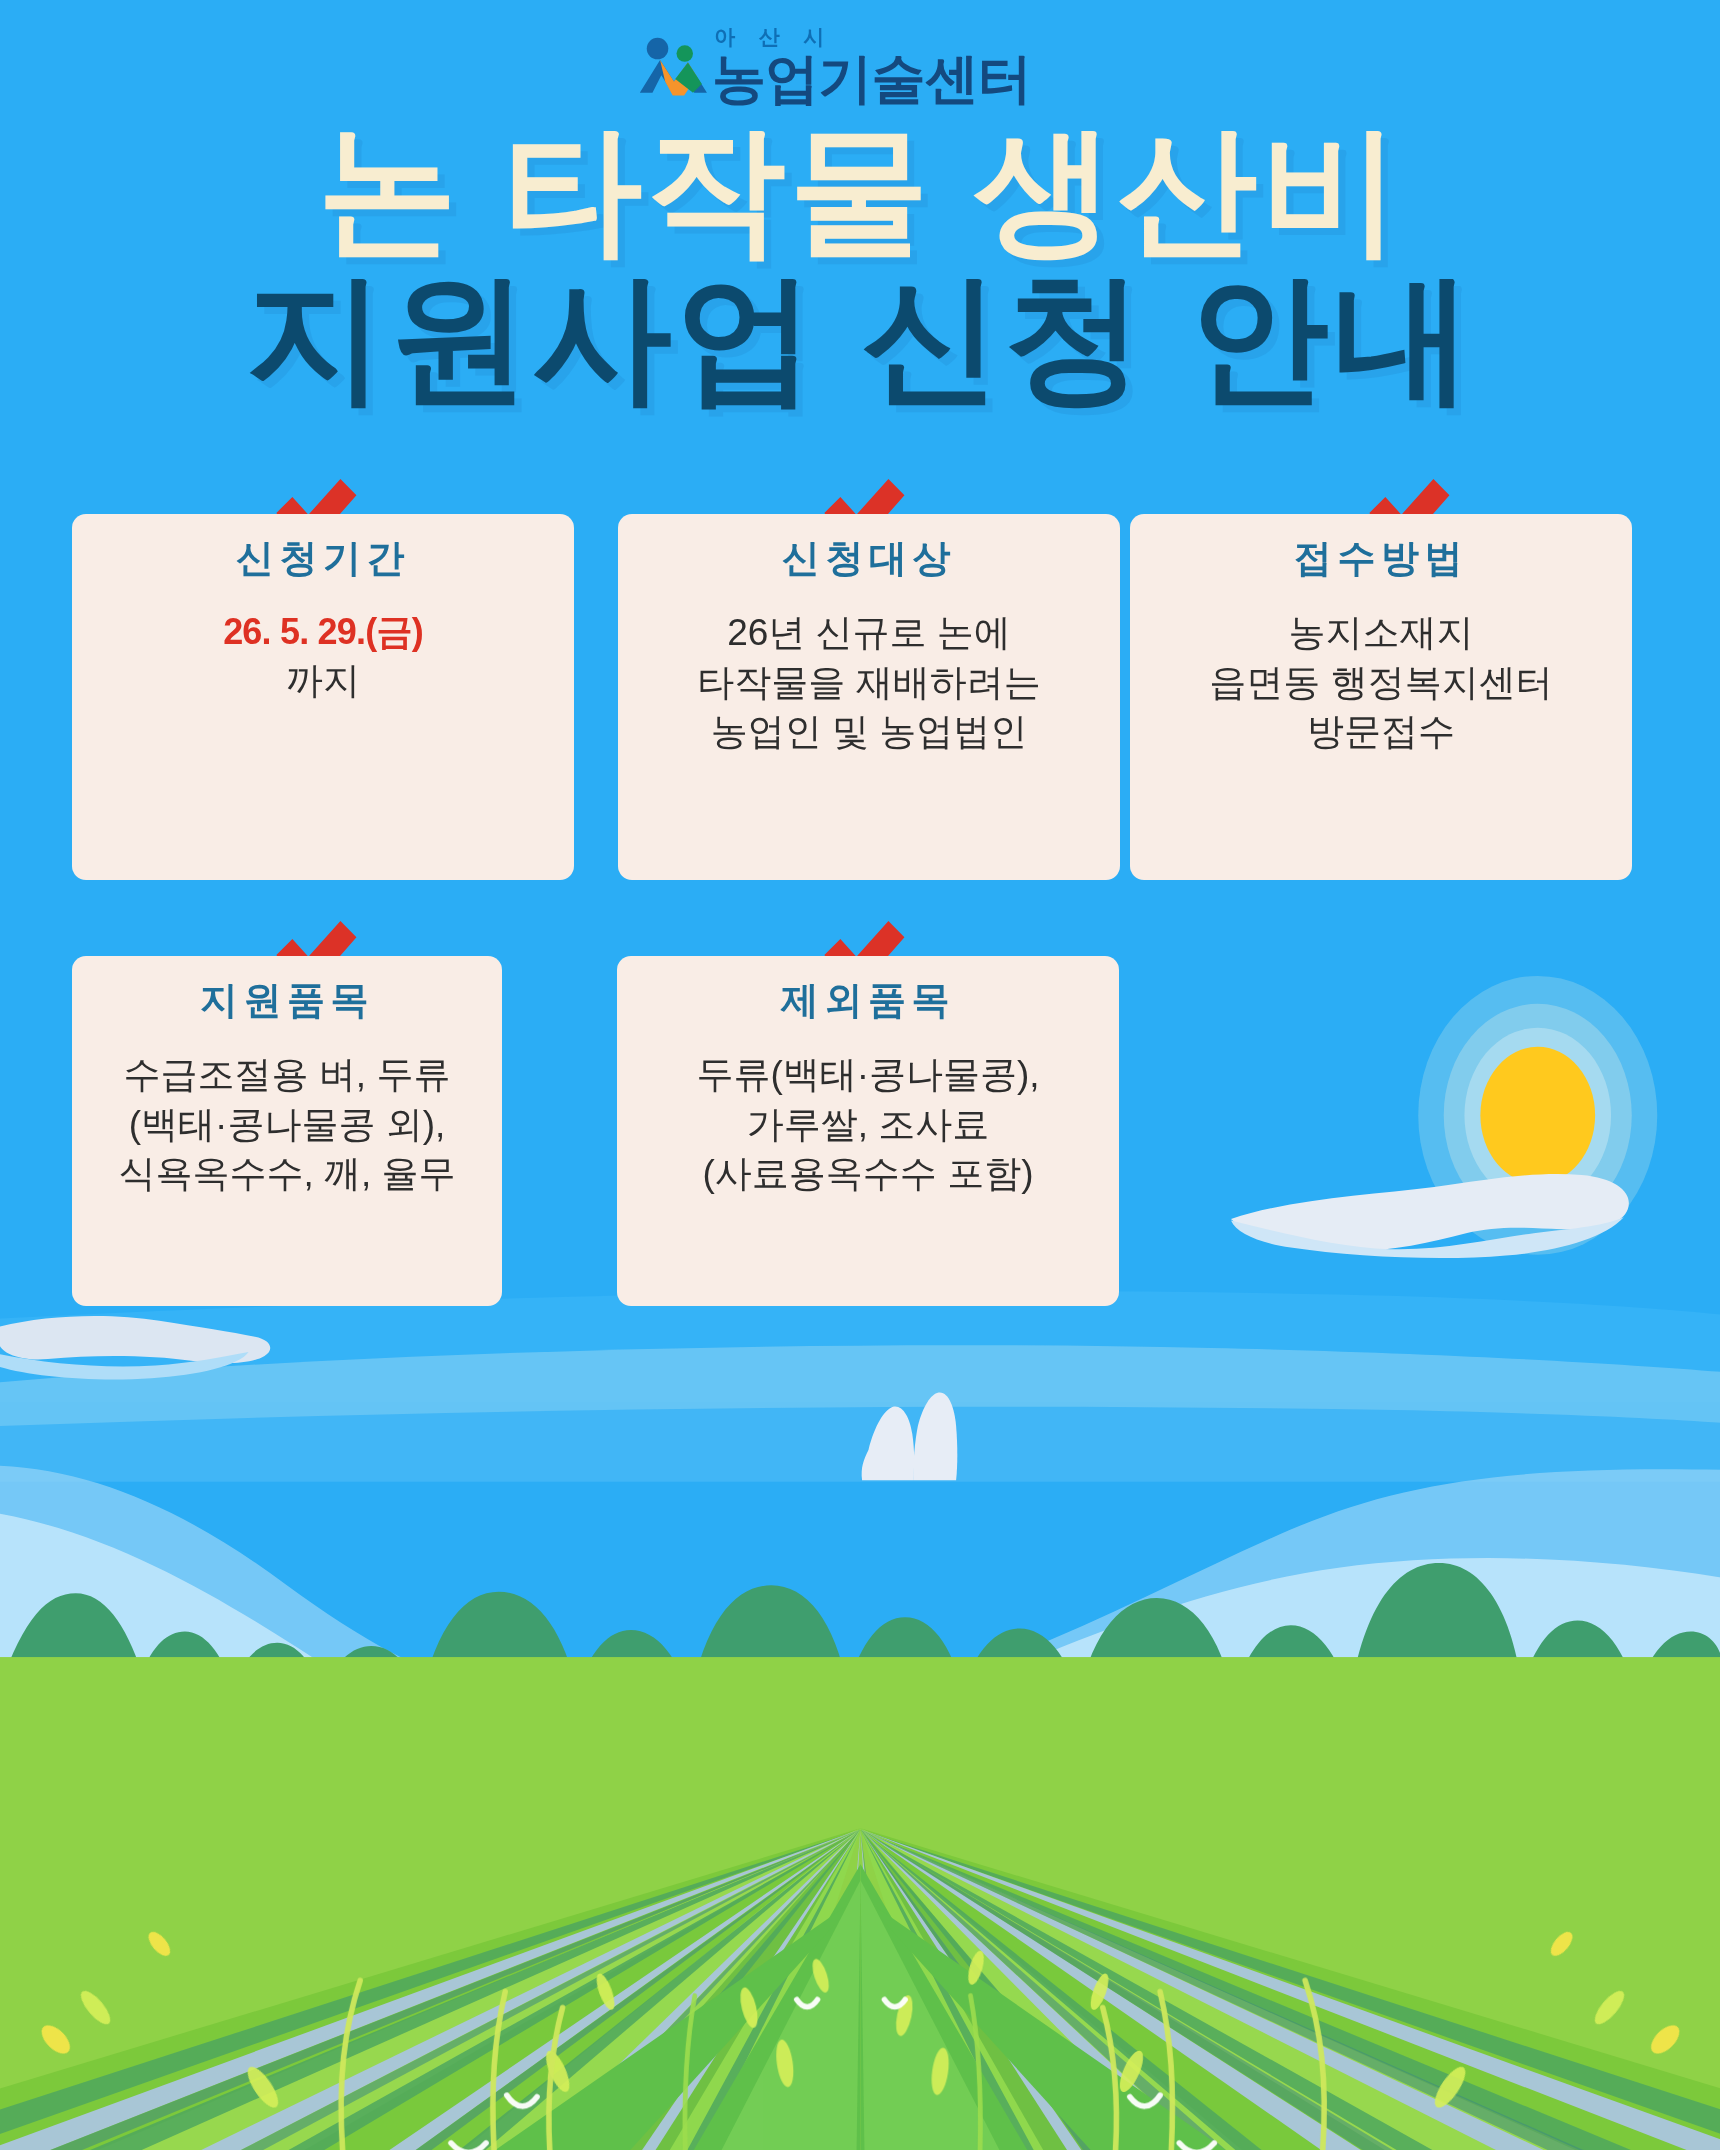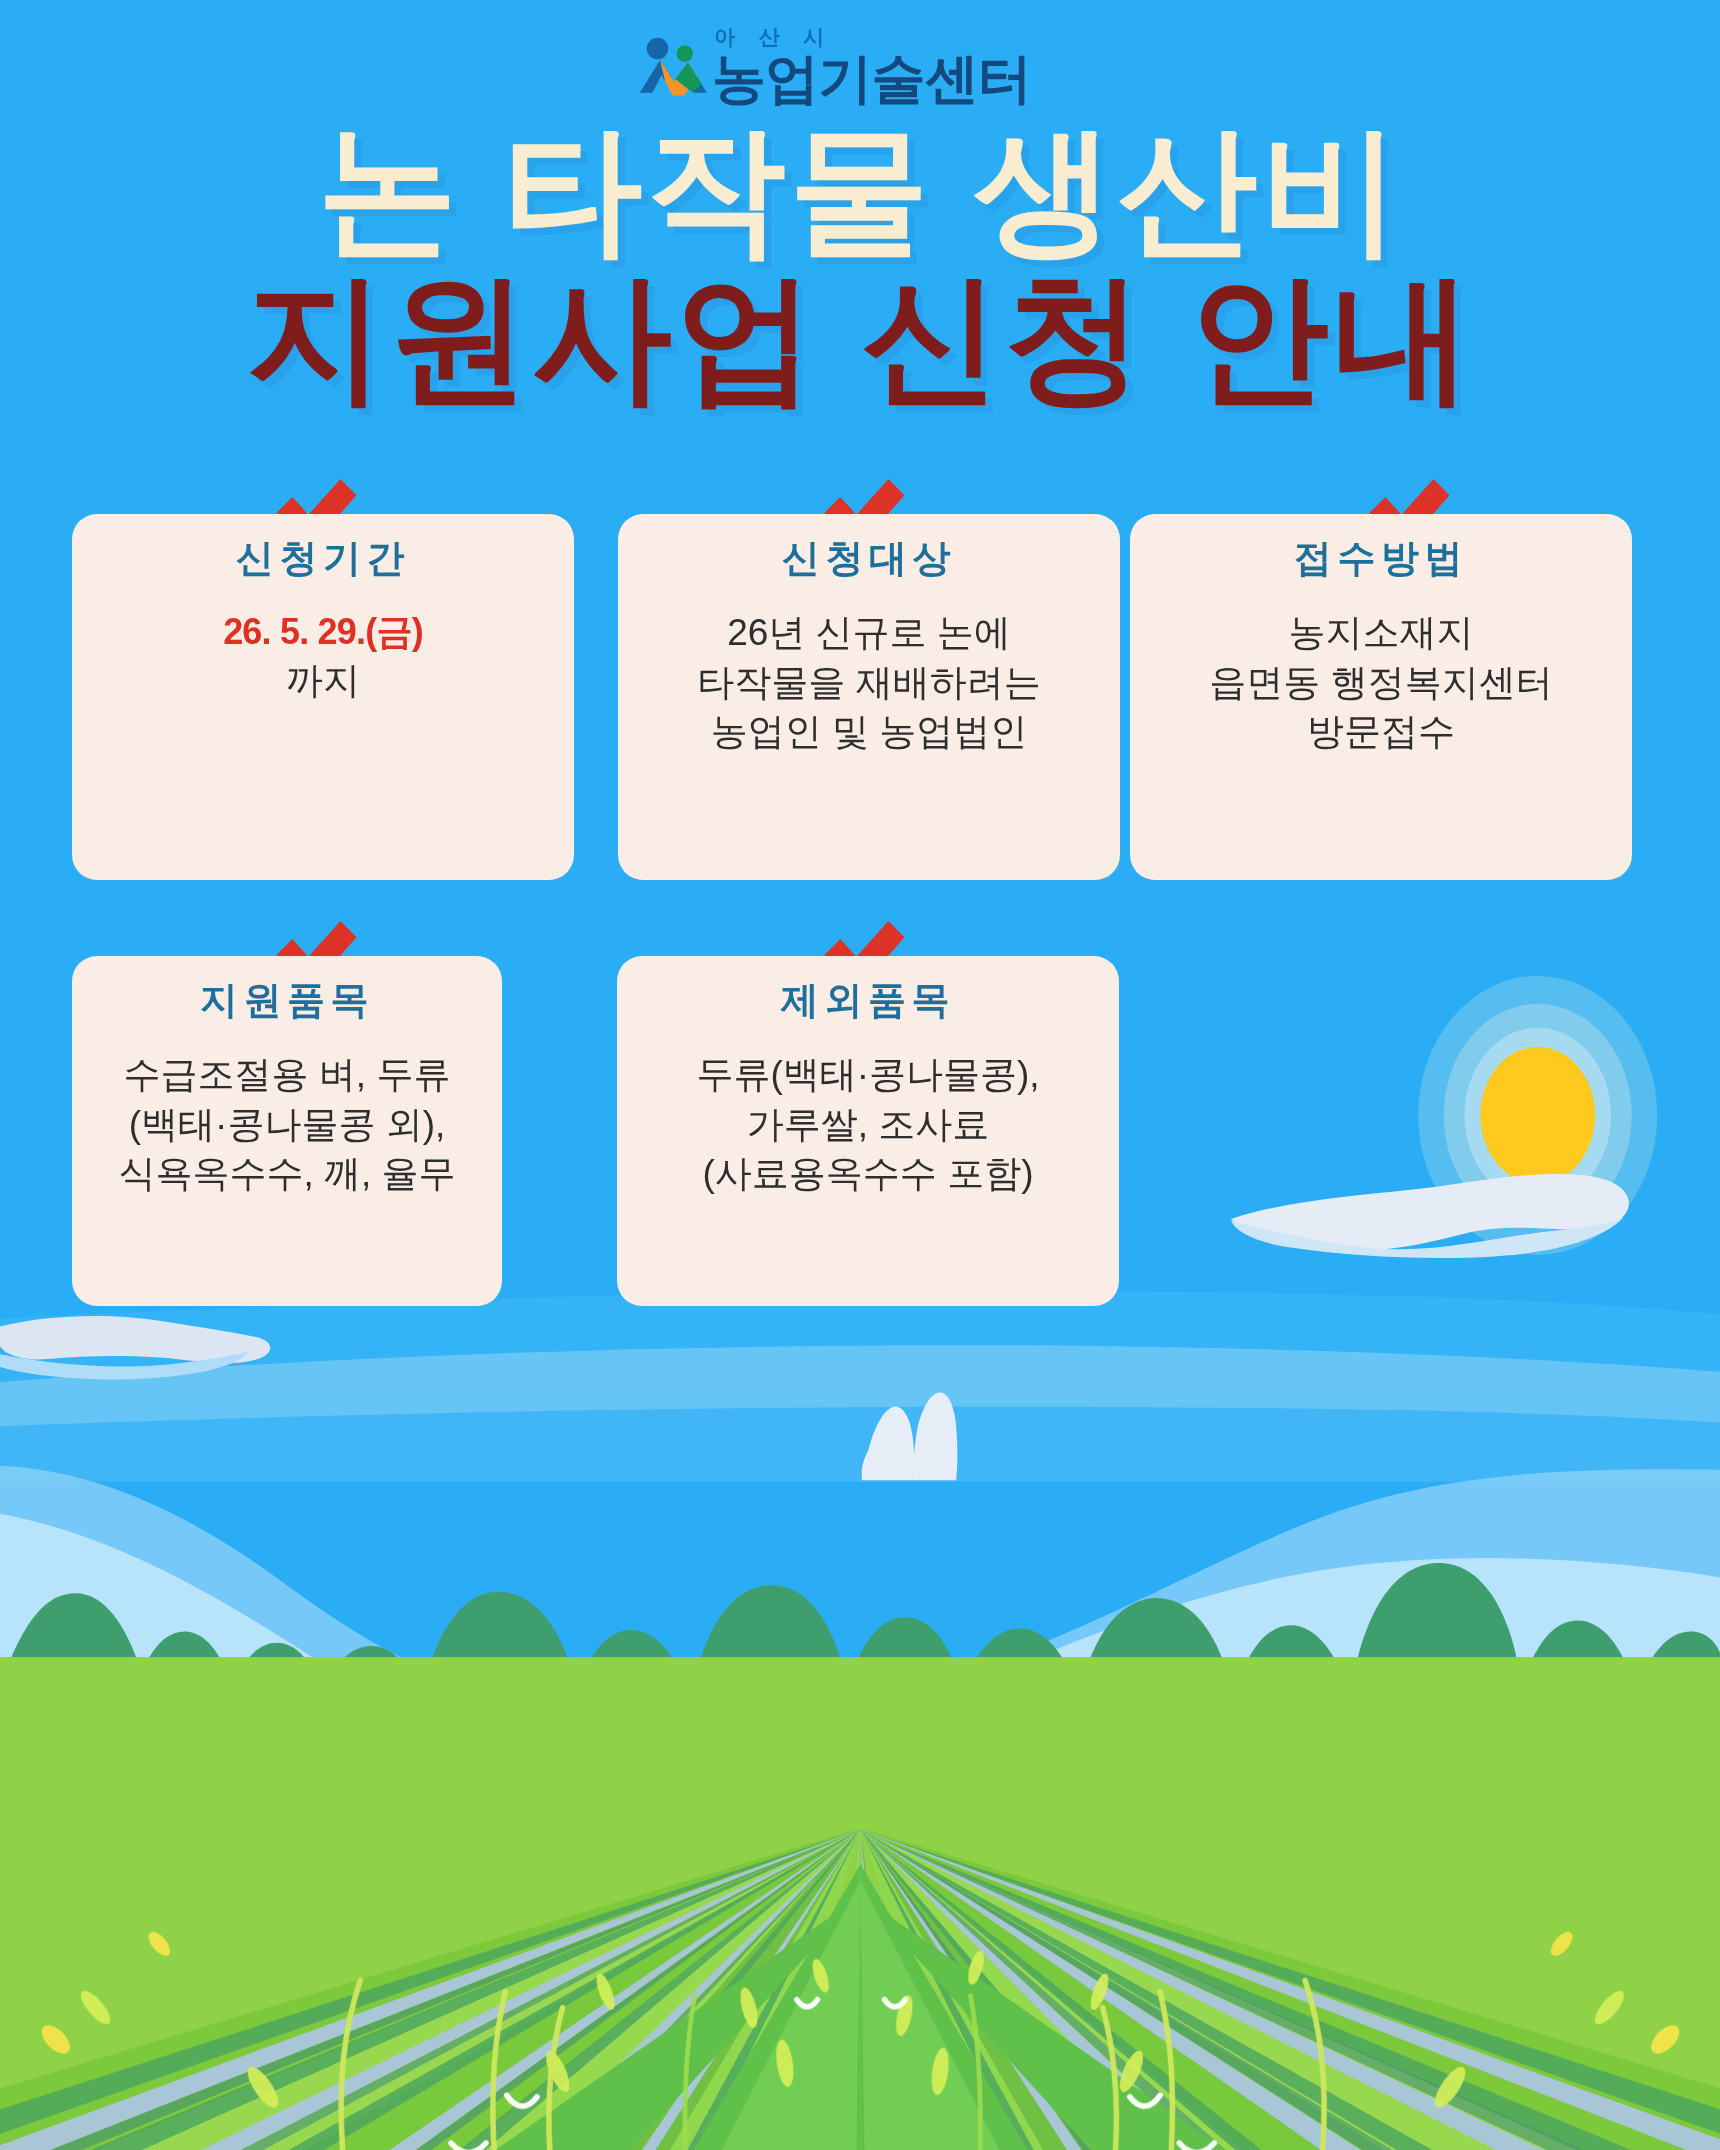--- a/index.html
+++ b/index.html
@@ -42,30 +42,30 @@
     line-height:1.02;
     white-space:nowrap;
   }
   #title .ln1 {
     font-size:140px;
     color:#F8EDD0;
     text-shadow: 7.2px 7.2px 0 rgba(20,100,170,.13);
   }
   #title .ln2 {
     font-size:140px;
-    color:#7f1d1d;
+    color:#0c4a6e;
     text-shadow: 7.2px 7.2px 0 rgba(20,100,170,.13);
     margin-top:4.8px;
   }
 
   
   .card {
     position:absolute;
     background:#F9EDE6;
-    border-radius:25px;
+    border-radius:14px;
     text-align:center;
     padding:19px 14.3px 21px;
     display:flex; flex-direction:column; align-items:center;
   }
   .card .hd {
     color:#1F6F9B;
     font-weight:900;
     font-size:38px;
     letter-spacing:5.6px;
     margin-bottom:24px;

